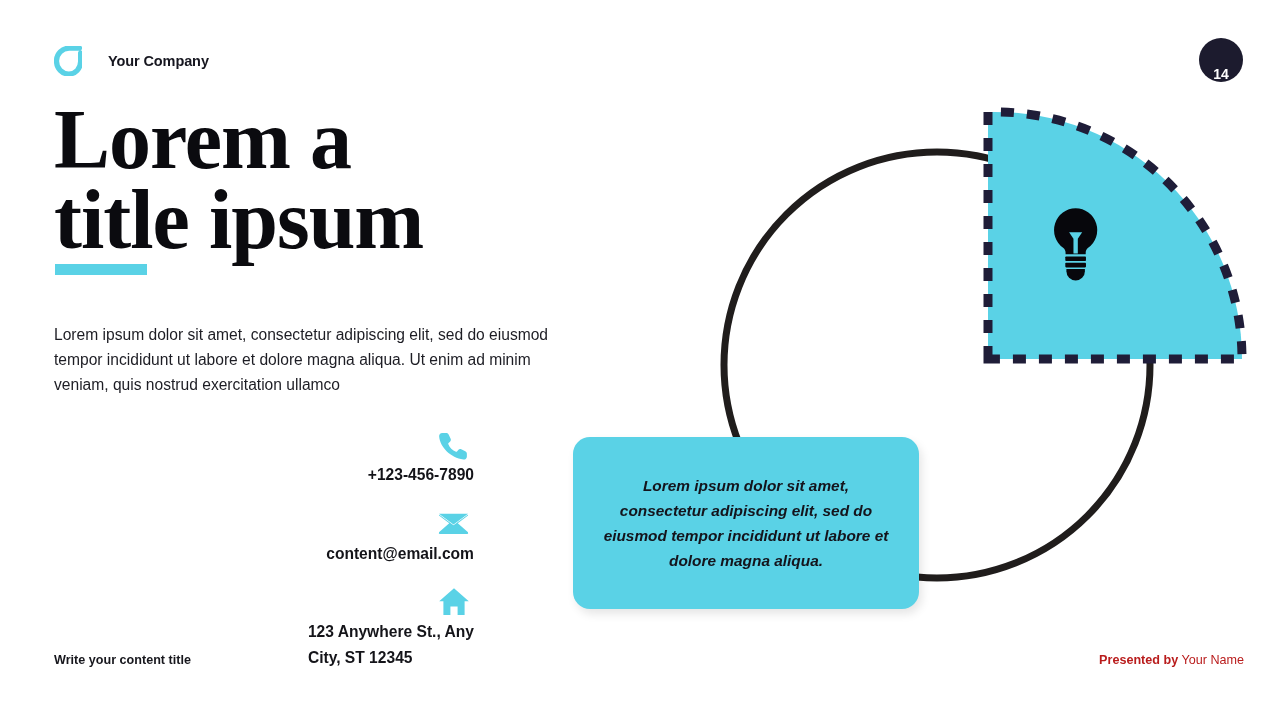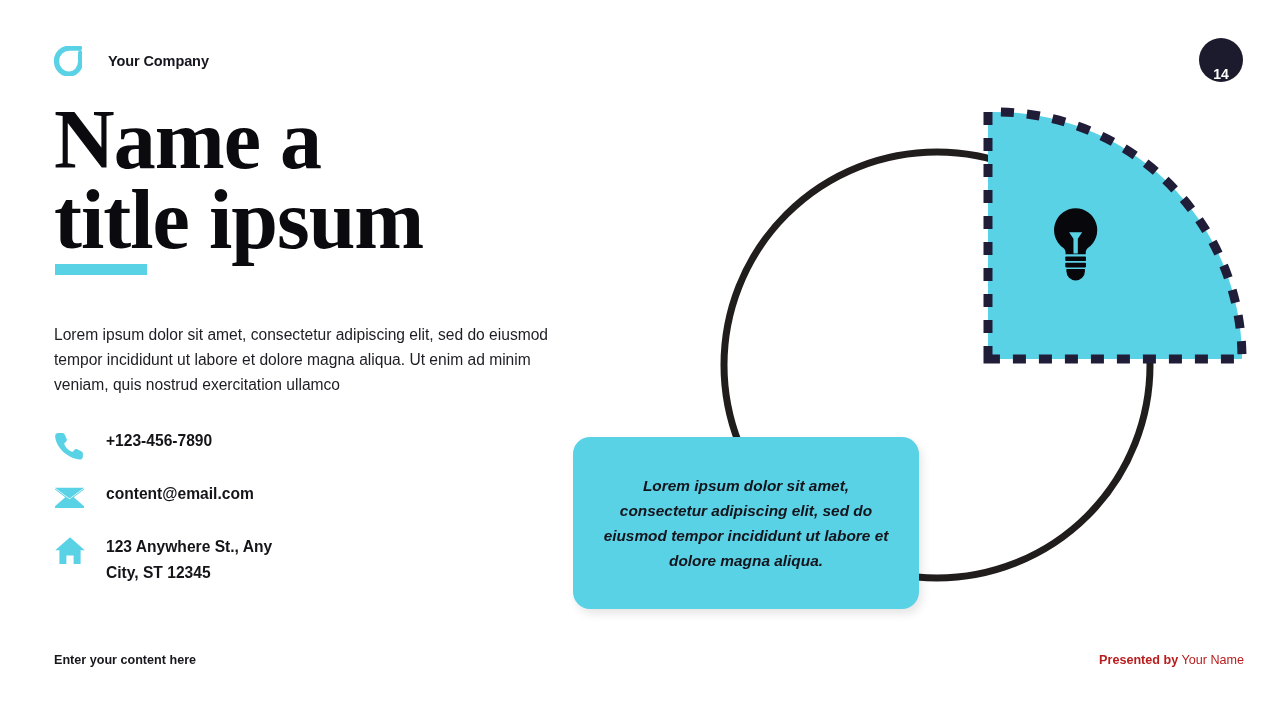--- a/index.html
+++ b/index.html
@@ -57,22 +57,23 @@
     line-height:25px;
     color:#1d1d24;
   }
 
   
   #contact-list {
     position:absolute; left:54px; top:428px;
     width:420px;
   }
   .contact-row {
-    display:flex; align-items:flex-start;
+    display:flex; align-items:flex-end;
     margin-bottom:19px;
+    flex-direction:column;
   }
   .contact-row:last-child { margin-bottom:0; }
   .contact-icon {
     width:36px; min-width:36px; height:34px;
     display:flex; align-items:center; justify-content:flex-start;
   }
   .contact-icon svg { display:block; }
   .contact-text {
     margin-left:16px;
     font-size:15.6px;
@@ -133,21 +134,21 @@
       </svg>
     </span>
     <span id="brand-name">Your Company</span>
   </div>
 
   <div id="page-badge">
     <span>14</span>
   </div>
 
   <h1 id="title">
-    <span>Name a</span><br>
+    <span>Lorem a</span><br>
     <span>title ipsum</span>
   </h1>
   <div id="title-rule"></div>
 
   <p id="body-copy">Lorem ipsum dolor sit amet, consectetur adipiscing elit, sed do eiusmod tempor incididunt ut labore et dolore magna aliqua. Ut enim ad minim veniam, quis nostrud exercitation ullamco</p>
 
   <div id="contact-list">
 
     <div class="contact-row">
       <span class="contact-icon">
@@ -201,19 +202,19 @@
         <path fill="#07070c" d="M8.6 23.9h6.8v.8a3.4 3.4 0 0 1-6.8 0z"></path>
         <path fill="#5ad2e6" d="M9.6 10.4h4.8l-1.6 2.4v5.4h-1.6v-5.4z"></path>
       </g>
     </svg>
   </div>
 
   <div id="quote-box">
     <p id="quote-text">Lorem ipsum dolor sit amet, consectetur adipiscing elit, sed do eiusmod tempor incididunt ut labore et dolore magna aliqua.</p>
   </div>
 
-  <div id="footer-left">Enter your content here</div>
+  <div id="footer-left">Write your content title</div>
   <div id="footer-right">
     <span class="lead">Presented by</span>
     <span class="name">Your Name</span>
   </div>
 
 </div>
 
 </body></html>

